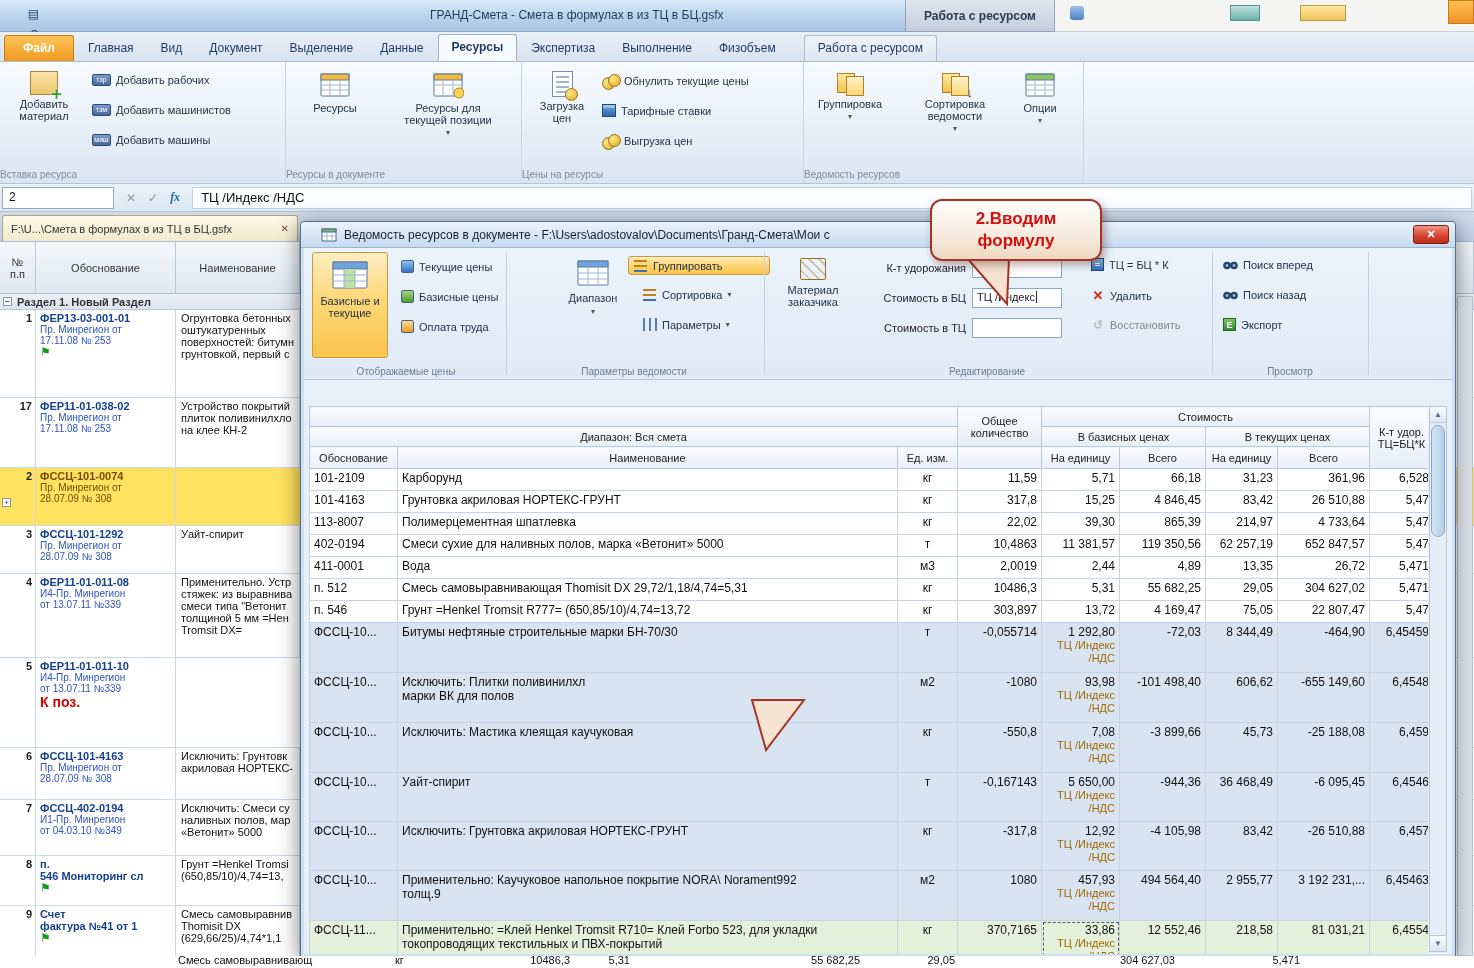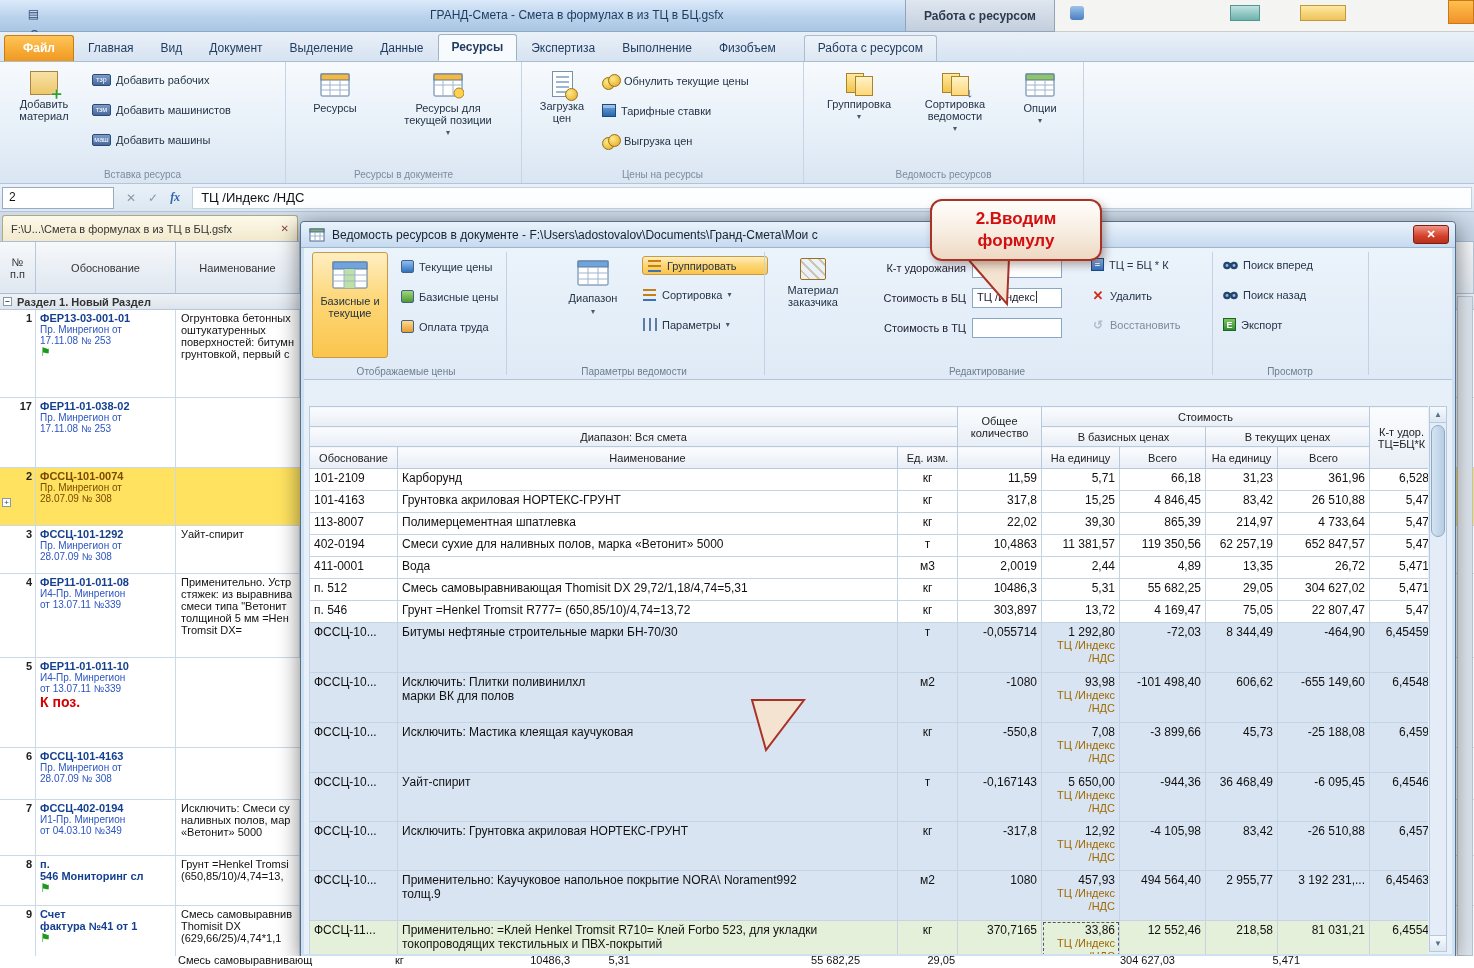--- a/index.html
+++ b/index.html
@@ -24,21 +24,21 @@
 
 .tabrow{position:absolute;left:0;top:32px;width:100%;height:30px;background:linear-gradient(#e9f0f8,#d7e3f1);border-bottom:1px solid #a9bcd2;display:flex;align-items:flex-end;padding-left:4px}
 .rtab{padding:5px 13px 6px;font-size:12px;color:#1e3a5f;border-radius:3px 3px 0 0;margin-right:1px;white-space:nowrap}
 .rtab.file{background:linear-gradient(#fec558,#f0981f);color:#fff;font-weight:bold;border:1px solid #c97c10;border-bottom:none;padding:5px 18px 6px}
 .rtab.active{background:#f8fbfe;border:1px solid #9fb1c5;border-bottom:1px solid #f8fbfe;font-weight:bold}
 .rtab.contextual{margin-left:14px;background:linear-gradient(#eef3f9,#dde7f2);border:1px solid #a9bcd2;border-bottom:none}
 
 
 .ribbon{position:absolute;left:0;top:62px;width:100%;height:122px;background:linear-gradient(#f7fafd,#e3edf7 70%,#d9e5f2);border-bottom:1px solid #b3c4d8}
 .rgroup{position:absolute;top:0;height:121px;border-right:1px solid #c6d4e3}
-.glabel{position:absolute;bottom:3px;left:0;right:0;text-align:center;font-size:10px;color:#7d8b9c;white-space:nowrap}
+.glabel{position:absolute;bottom:3px;left:0;right:0;font-size:10px;color:#7d8b9c;white-space:nowrap}
 .bigbtn{position:absolute;display:flex;flex-direction:column;align-items:center;gap:3px;padding:5px 4px 2px;border-radius:3px;font-size:11px;line-height:12px;text-align:center;color:#243447}
 .bigbtn .lbl{white-space:normal}
 .smbtn{position:absolute;display:flex;align-items:center;gap:5px;font-size:11px;color:#243447;white-space:nowrap}
 .caret{font-size:8px;color:#44586e;line-height:8px}
 
 
 .ic-addmat{position:relative;width:28px;height:24px;background:linear-gradient(#f8e2a8,#edc86a);border:1px solid #a8863e}
 .ic-addmat b{position:absolute;right:-8px;bottom:-8px;color:#2f9e2f;font-weight:bold;font-size:17px;line-height:1;text-shadow:0 0 2px #fff}
 .ic-badge{min-width:19px;height:12px;background:linear-gradient(#7e9cc8,#46689c);border:1px solid #2e4a74;border-radius:2px;color:#fff;font-size:7px;line-height:10px;text-align:center;padding:0 1px;flex:none}
 .ic-page{position:relative;width:21px;height:26px;background:#fff;border:1px solid #7c8fa6}
@@ -96,21 +96,21 @@
 .erow.hl .code,.erow.hl .doc{color:#7a4a00}
 .expandbox{position:absolute;left:-33px;bottom:4px;width:9px;height:9px;border:1px solid #8899aa;background:#fff;font-size:8px;line-height:7px;text-align:center;color:#345;font-weight:normal}
 .c-num .expandbox{left:2px;bottom:auto;top:30px}
 .bottomstrip{position:absolute;left:0;top:956px;width:100%;height:12px;background:#fff;font-size:11px;color:#111;z-index:20}
 .bs{position:absolute;top:-2px;white-space:nowrap}
 .bs.r{text-align:right}
 .main-vscroll{position:absolute;right:1px;top:296px;width:16px;height:660px;background:linear-gradient(90deg,#f0f4f9,#dce6f1);border:1px solid #b9c8d8;z-index:1}
 
 
 .dialog{position:absolute;left:300px;top:221px;width:1156px;height:737px;background:#cfe0f1;border:1px solid #53708f;border-radius:4px 4px 2px 2px;box-shadow:0 5px 22px rgba(0,0,0,.5);z-index:10}
-.dlg-title{height:26px;display:flex;align-items:center;gap:7px;padding:0 8px;background:linear-gradient(#eaf3fc,#c6daef);border-radius:4px 4px 0 0;font-size:12px;color:#16212d;border-bottom:1px solid #9fb6ce}
+.dlg-title{height:26px;display:flex;align-items:center;gap:7px;padding:0 20px;background:linear-gradient(#eaf3fc,#c6daef);border-radius:4px 4px 0 0;font-size:12px;color:#16212d;border-bottom:1px solid #9fb6ce}
 .dlg-title .gap{width:150px}
 .dlg-close{position:absolute;right:6px;top:3px;width:36px;height:19px;background:linear-gradient(#f09486,#d4402a 60%,#b7311d);border:1px solid #7e1d10;border-radius:3px;color:#fff;font-size:11px;font-weight:bold;display:flex;align-items:center;justify-content:center}
 .dlg-body{position:absolute;left:3px;right:3px;top:26px;bottom:3px;background:#e7f0f9;overflow:hidden}
 .dlg-toolbar{position:relative;height:132px;background:linear-gradient(#ebf3fb,#dfeaf6);border-bottom:1px solid #b3c4d8}
 .vsep{position:absolute;top:4px;bottom:4px;width:1px;background:#c3d2e2}
 .tlabel{position:absolute;bottom:2px;text-align:center;font-size:10px;color:#6d7d8e;white-space:nowrap}
 .tbig{position:absolute;display:flex;flex-direction:column;align-items:center;gap:4px;padding:6px 3px 2px;font-size:11px;line-height:12px;text-align:center;color:#243447;border-radius:3px}
 .tsm{position:absolute;display:flex;align-items:center;gap:5px;font-size:11px;color:#243447;white-space:nowrap;padding:2px 5px}
 .tsm.disabled{opacity:.55}
 .fldrow{position:absolute;display:flex;align-items:center;font-size:11px;color:#223}
@@ -252,21 +252,21 @@
         <span>Тарифные ставки</span>
       </div>
       <div class="smbtn" style="left:80px;top:72px">
         <span class="ic-coins"></span>
         <span>Выгрузка цен</span>
       </div>
       <div class="glabel">Цены на ресурсы</div>
     </div>
 
     <div class="rgroup" style="left:804px;width:280px">
-      <div class="bigbtn" style="left:14px;top:4px;width:82px">
+      <div class="bigbtn" style="left:5px;top:4px;width:82px">
         <span class="ic-sheets"></span>
         <span class="lbl">Группировка</span>
         <span class="caret">▾</span>
       </div>
       <div class="bigbtn" style="left:104px;top:4px;width:94px">
         <span class="ic-sheets">
             <b>↓</b>
           </span>
         <span class="lbl">Сортировка ведомости</span>
         <span class="caret">▾</span>
@@ -331,20 +331,23 @@
 грунтовкой, первый с</div>
           <div class="c-rest"></div>
         </div>
         <div class="erow" style="height: 70px;">
           <div class="c-num"><span>17</span></div>
           <div class="c-code">
             <span class="code">ФЕР11-01-038-02</span>
             <span class="doc">Пр. Минрегион от
 17.11.08 № 253</span>
           </div>
+          <div class="c-name">Устройство покрытий
+плиток поливинилхло
+на клее КН-2</div>
           <div class="c-rest"></div>
         </div>
         <div class="erow hl" style="height: 58px;">
           <div class="c-num"><span>2</span><span class="expandbox">+</span></div>
           <div class="c-code">
             <span class="code">ФССЦ-101-0074</span>
             <span class="doc">Пр. Минрегион от
 28.07.09 № 308</span>
           </div>
           <div class="c-rest"></div>
@@ -383,20 +386,22 @@
           </div>
           <div class="c-rest"></div>
         </div>
         <div class="erow" style="height: 52px;">
           <div class="c-num"><span>6</span></div>
           <div class="c-code">
             <span class="code">ФССЦ-101-4163</span>
             <span class="doc">Пр. Минрегион от
 28.07.09 № 308</span>
           </div>
+          <div class="c-name">Исключить: Грунтовк
+акриловая НОРТЕКС-</div>
           <div class="c-rest"></div>
         </div>
         <div class="erow" style="height: 56px;">
           <div class="c-num"><span>7</span></div>
           <div class="c-code">
             <span class="code">ФССЦ-402-0194</span>
             <span class="doc">И1-Пр. Минрегион
 от 04.03.10 №349</span>
           </div>
           <div class="c-name">Исключить: Смеси су
@@ -492,21 +497,21 @@
               <rect x="2" y="3" width="30" height="24" rx="1" fill="#fff" stroke="#5a7aa0"></rect>
               <rect x="2" y="3" width="30" height="6" fill="#6fa5dc" stroke="#5a7aa0"></rect>
               <line x1="12" y1="9" x2="12" y2="27" stroke="#9fb4cd"></line>
               <line x1="22" y1="9" x2="22" y2="27" stroke="#9fb4cd"></line>
               <line x1="2" y1="15" x2="32" y2="15" stroke="#9fb4cd"></line>
               <line x1="2" y1="21" x2="32" y2="21" stroke="#9fb4cd"></line>
             </svg>
           <span class="lbl">Диапазон</span>
           <span class="caret">▾</span>
         </div>
-        <div class="tsm selbtn" style="left:338px;top:8px;width:126px">
+        <div class="tsm selbtn" style="left:324px;top:8px;width:142px">
           <span class="ic-bars"></span>
           <span>Группировать</span>
         </div>
         <div class="tsm" style="left:334px;top:38px">
           <span class="ic-bars"></span>
           <span>Сортировка</span>
           <span class="caret">▾</span>
         </div>
         <div class="tsm" style="left:334px;top:68px">
           <span class="ic-sliders"></span>

